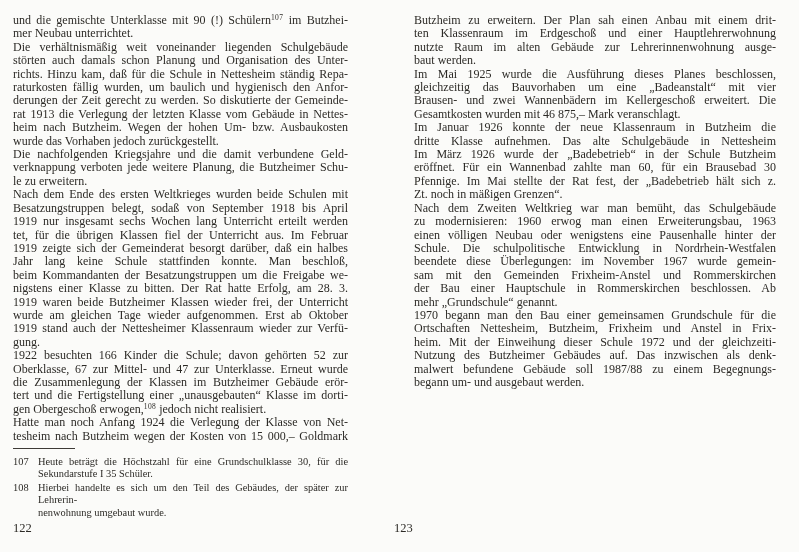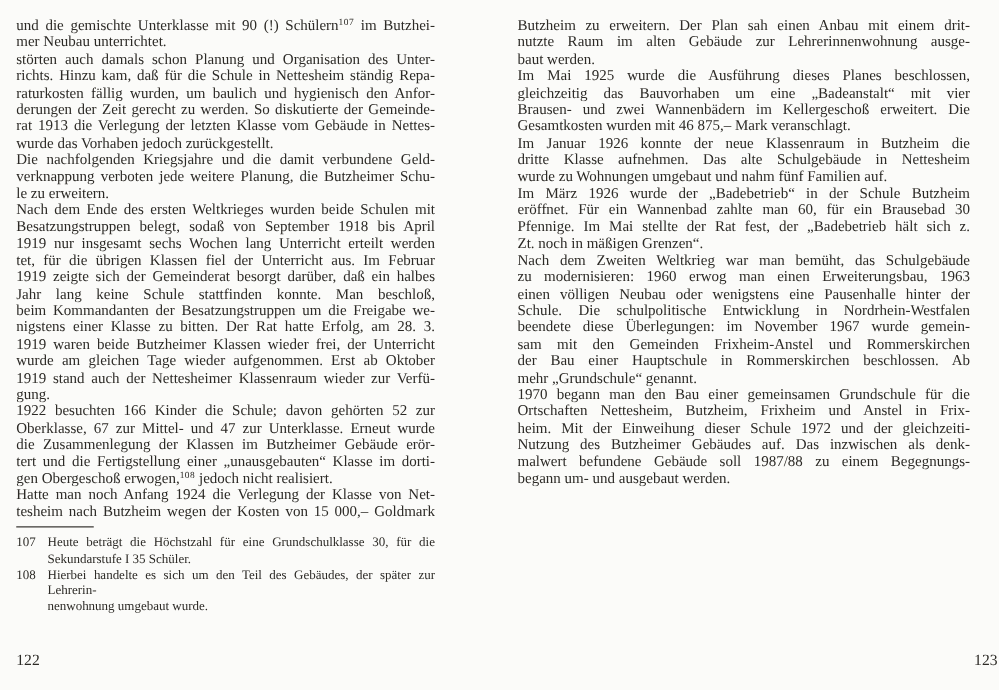--- a/index.html
+++ b/index.html
@@ -54,34 +54,36 @@
     overflow: hidden;
   }
   .fn-line.endp { text-align-last: auto; }
   .page-number {
     position: absolute;
     top: 521px;
     font-size: 12.5px;
     line-height: 14px;
   }
   #pn-left  { left: 13px; }
-  #pn-right { left: 438px; width: 360px; text-align: right; font-family: Liberation Serif, serif; }
+  #pn-right { left: 394px; width: 360px; text-align: left; font-family: Liberation Serif, serif; }
 </style>
 </head>
 <body>
 
 <div id="page-left" class="page">
   <div>
       <div class="pline">und die gemischte Unterklasse mit 90 (!) Schülern<sup>107</sup> im Butzhei-</div>
       <div class="pline endp">mer Neubau unterrichtet.</div>
+      <div class="pline">Die verhältnismäßig weit voneinander liegenden Schulgebäude</div>
       <div class="pline">störten auch damals schon Planung und Organisation des Unter-</div>
       <div class="pline">richts. Hinzu kam, daß für die Schule in Nettesheim ständig Repa-</div>
       <div class="pline">raturkosten fällig wurden, um baulich und hygienisch den Anfor-</div>
       <div class="pline">derungen der Zeit gerecht zu werden. So diskutierte der Gemeinde-</div>
       <div class="pline">rat 1913 die Verlegung der letzten Klasse vom Gebäude in Nettes-</div>
+      <div class="pline">heim nach Butzheim. Wegen der hohen Um- bzw. Ausbaukosten</div>
       <div class="pline endp">wurde das Vorhaben jedoch zurückgestellt.</div>
       <div class="pline">Die nachfolgenden Kriegsjahre und die damit verbundene Geld-</div>
       <div class="pline">verknappung verboten jede weitere Planung, die Butzheimer Schu-</div>
       <div class="pline endp">le zu erweitern.</div>
       <div class="pline">Nach dem Ende des ersten Weltkrieges wurden beide Schulen mit</div>
       <div class="pline">Besatzungstruppen belegt, sodaß von September 1918 bis April</div>
       <div class="pline">1919 nur insgesamt sechs Wochen lang Unterricht erteilt werden</div>
       <div class="pline">tet, für die übrigen Klassen fiel der Unterricht aus. Im Februar</div>
       <div class="pline">1919 zeigte sich der Gemeinderat besorgt darüber, daß ein halbes</div>
       <div class="pline">Jahr lang keine Schule stattfinden konnte. Man beschloß,</div>
@@ -108,29 +110,29 @@
         <span class="fn-num">108</span>
         <div class="fn-line">Hierbei handelte es sich um den Teil des Gebäudes, der später zur Lehrerin-</div>
         <div class="fn-line endp">nenwohnung umgebaut wurde.</div>
       </div>
     </div>
 </div>
 
 <div id="page-right" class="page">
   <div>
       <div class="pline">Butzheim zu erweitern. Der Plan sah einen Anbau mit einem drit-</div>
+      <div class="pline">ten Klassenraum im Erdgeschoß und einer Hauptlehrerwohnung</div>
       <div class="pline">nutzte Raum im alten Gebäude zur Lehrerinnenwohnung ausge-</div>
       <div class="pline endp">baut werden.</div>
       <div class="pline">Im Mai 1925 wurde die Ausführung dieses Planes beschlossen,</div>
       <div class="pline">gleichzeitig das Bauvorhaben um eine „Badeanstalt“ mit vier</div>
       <div class="pline">Brausen- und zwei Wannenbädern im Kellergeschoß erweitert. Die</div>
       <div class="pline endp">Gesamtkosten wurden mit 46 875,– Mark veranschlagt.</div>
       <div class="pline">Im Januar 1926 konnte der neue Klassenraum in Butzheim die</div>
       <div class="pline">dritte Klasse aufnehmen. Das alte Schulgebäude in Nettesheim</div>
-      <div class="pline endp">wurde zu Wohnungen umgebaut und nahm fünf Familien auf.</div>
       <div class="pline">Im März 1926 wurde der „Badebetrieb“ in der Schule Butzheim</div>
       <div class="pline">eröffnet. Für ein Wannenbad zahlte man 60, für ein Brausebad 30</div>
       <div class="pline">Pfennige. Im Mai stellte der Rat fest, der „Badebetrieb hält sich z.</div>
       <div class="pline endp">Zt. noch in mäßigen Grenzen“.</div>
       <div class="pline">Nach dem Zweiten Weltkrieg war man bemüht, das Schulgebäude</div>
       <div class="pline">zu modernisieren: 1960 erwog man einen Erweiterungsbau, 1963</div>
       <div class="pline">einen völligen Neubau oder wenigstens eine Pausenhalle hinter der</div>
       <div class="pline">Schule. Die schulpolitische Entwicklung in Nordrhein-Westfalen</div>
       <div class="pline">beendete diese Überlegungen: im November 1967 wurde gemein-</div>
       <div class="pline">sam mit den Gemeinden Frixheim-Anstel und Rommerskirchen</div>

